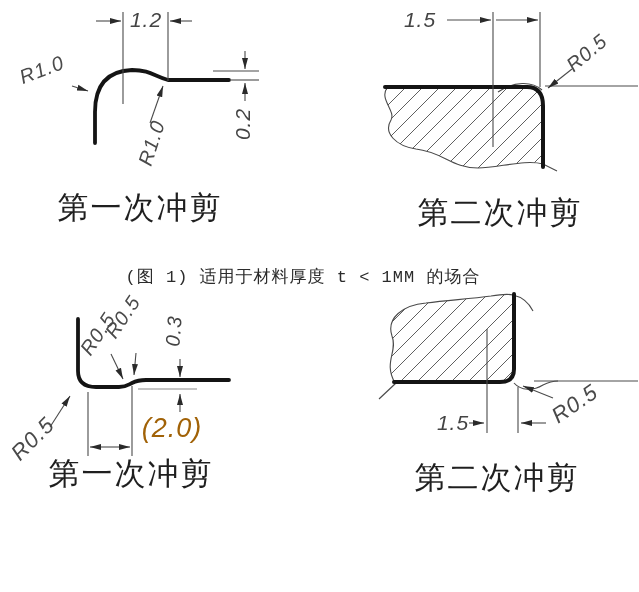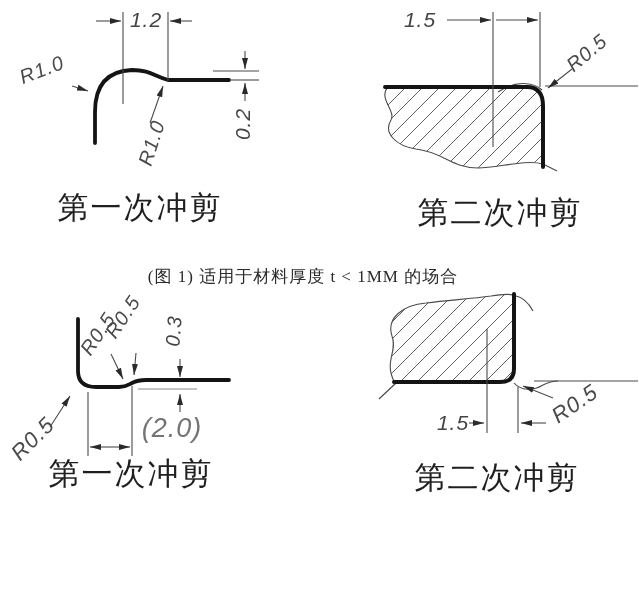--- a/index.html
+++ b/index.html
@@ -1,24 +1,24 @@
 <!DOCTYPE html>
 <html><head>
 <meta charset="utf-8">
 <style>
   html,body{margin:0;padding:0;background:#fff;}
   .canvas{position:relative;width:639px;height:512px;background:#ffffff;overflow:hidden;
           font-family:"Liberation Sans","DejaVu Sans",sans-serif;}
   .lines{position:absolute;left:0;top:0;}
   .lbl{position:absolute;white-space:nowrap;color:#3d3d3d;}
   .dim{font-style:italic;font-size:21px;letter-spacing:1px;color:#444;}
-  .dim-big{font-style:italic;font-size:27px;letter-spacing:1px;color:#737373;}
+  .dim-big{font-style:italic;font-size:27px;letter-spacing:1px;color:#a16207;}
   .rlab{font-style:italic;font-size:20px;letter-spacing:1px;color:#4a4a4a;}
   .shear-cap{font-family:"Liberation Serif","DejaVu Serif",serif;font-size:31px;color:#1f1f1f;letter-spacing:2px;}
-  .fig-cap{font-family:Liberation Serif, serif;font-size:17px;color:#2b2b2b;letter-spacing:1px;}
+  .fig-cap{font-family:Liberation Mono, monospace;font-size:17px;color:#2b2b2b;letter-spacing:1px;}
   .wm{position:absolute;left:487px;top:534px;width:152px;height:58px;}
   .wm-ellipse{position:absolute;left:0;top:0;}
   .wm-x{position:absolute;left:18px;top:12px;font-family:"Liberation Serif","DejaVu Serif",serif;
         font-style:italic;font-weight:bold;font-size:31px;color:#3f6fae;}
   .wm-s{position:absolute;left:44px;top:10px;font-family:"Liberation Serif","DejaVu Serif",serif;
         font-style:italic;font-weight:bold;font-size:33px;color:#f0581f;}
   .wm-name{position:absolute;left:72px;top:8px;font-weight:bold;font-size:27px;color:#f05123;letter-spacing:1px;}
   .wm-url{position:absolute;left:75px;top:42px;font-weight:bold;font-size:10.5px;color:#e23c2e;letter-spacing:1.2px;}
 </style>
 </head>

